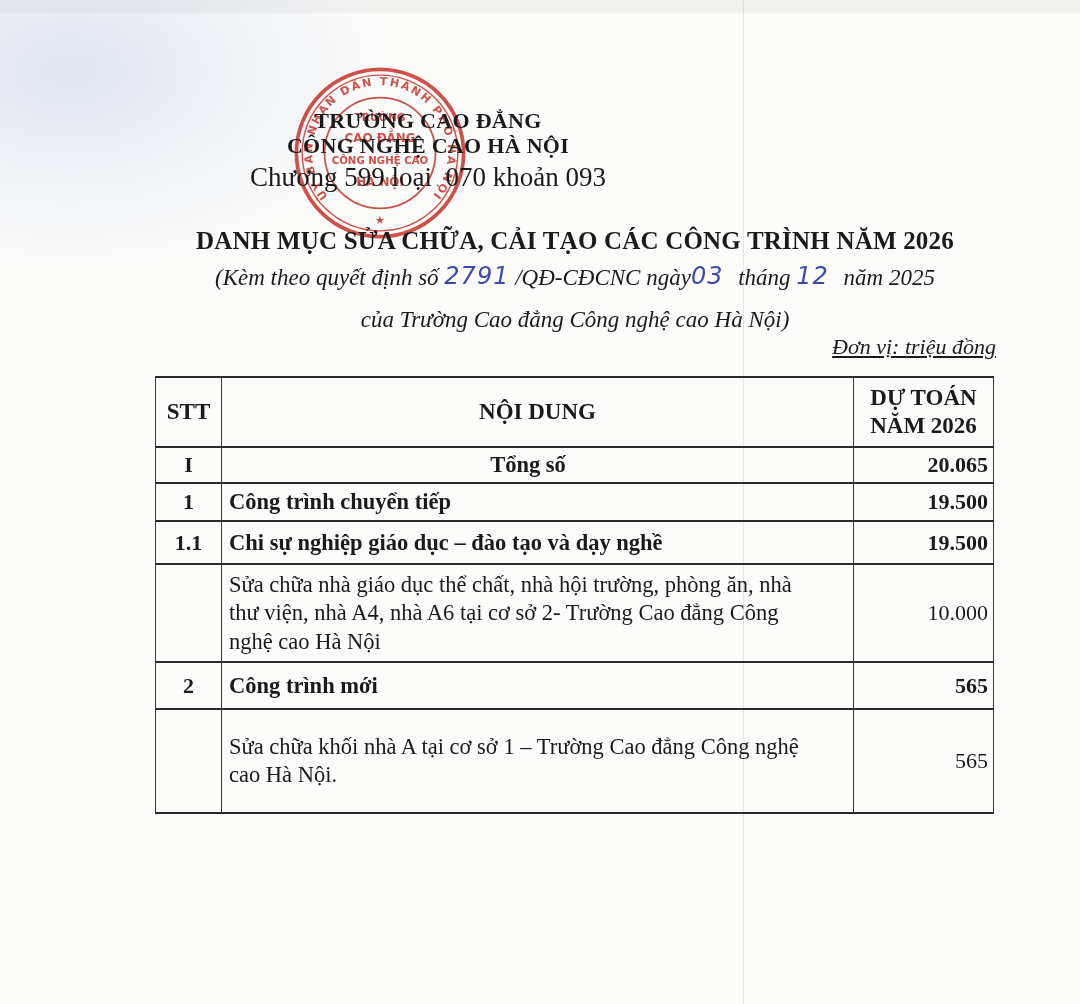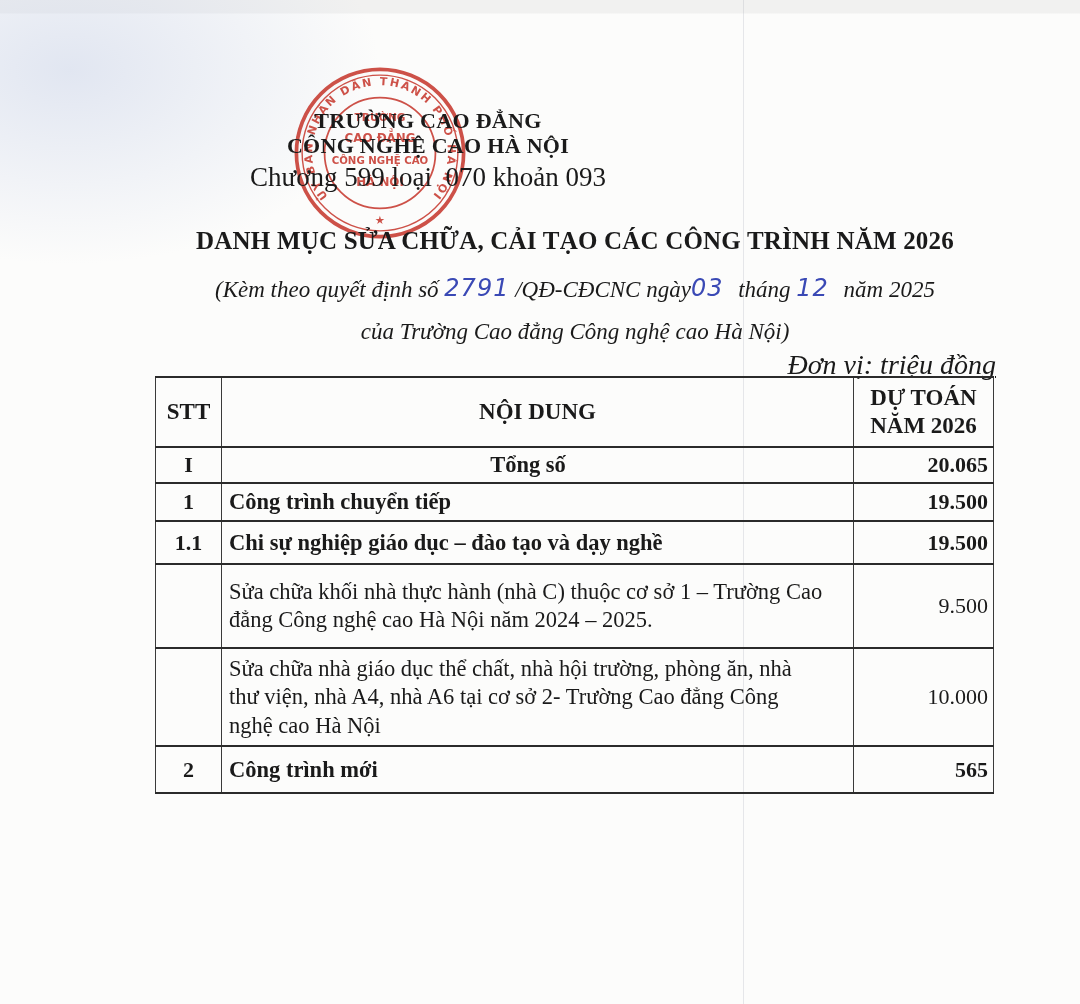--- a/index.html
+++ b/index.html
@@ -17,26 +17,26 @@
   }
   
   .stamp { position:absolute; left:292px; top:65px; opacity:0.88; }
   
   .org-block { position:absolute; left:228px; top:108px; width:400px; text-align:center; }
   .org-line { font-size:22px; font-weight:bold; line-height:25px; letter-spacing:0.3px; }
   .budget-line { font-size:27px; line-height:30px; margin-top:4px; }
   
   .title-block { position:absolute; left:70px; top:227px; width:1010px; text-align:center; }
   .doc-title { font-size:25px; font-weight:bold; letter-spacing:0.2px; }
-  .doc-sub { font-size:23px; font-style:italic; margin-top:19px; line-height:30px; }
+  .doc-sub { font-size:23px; font-style:italic; margin-top:7px; line-height:30px; }
   .hand { font-family:"DejaVu Sans", sans-serif; font-style:italic; font-size:24px;
           letter-spacing:1px; position:relative; top:-1px; }
   .hand-pad { margin-right:9px; }
   
-  .unit-note { position:absolute; right:84px; top:349px; font-size:28px; font-style:italic;text-decoration:underline; }
+  .unit-note { position:absolute; right:84px; top:334px; font-size:22px; font-style:italic;text-decoration:underline; }
   
   table.budget {
     position:absolute; left:155px; top:376px; width:838px;
     border-collapse:collapse; table-layout:fixed;
   }
   table.budget td, table.budget th {
     border-left:1.4px solid #3a3a3a; border-right:1.4px solid #3a3a3a;
     border-top:2.1px solid #2b2b2b; border-bottom:2.1px solid #2b2b2b;
     vertical-align:middle; box-sizing:border-box; overflow:hidden;
   }
@@ -125,31 +125,31 @@
     <tr class="r1 bold-row">
       <td class="c-stt">1</td>
       <td class="c-content">Công trình chuyển tiếp</td>
       <td class="c-value">19.500</td>
     </tr>
     <tr class="r2 bold-row">
       <td class="c-stt">1.1</td>
       <td class="c-content">Chi sự nghiệp giáo dục – đào tạo và dạy nghề</td>
       <td class="c-value">19.500</td>
     </tr>
-    <tr class="r3">
-      <td class="c-stt"></td>
-      <td class="c-content">Sửa chữa khối nhà thực hành (nhà C) thuộc cơ sở 1 – Trường Cao đẳng Công nghệ cao Hà Nội năm 2024 – 2025.</td>
-      <td class="c-value">9.500</td>
-    </tr>
     <tr class="r4">
       <td class="c-stt"></td>
       <td class="c-content">Sửa chữa nhà giáo dục thể chất, nhà hội trường, phòng ăn, nhà thư viện, nhà A4, nhà A6 tại cơ sở 2- Trường Cao đẳng Công nghệ cao Hà Nội</td>
       <td class="c-value">10.000</td>
     </tr>
     <tr class="r5 bold-row">
       <td class="c-stt">2</td>
       <td class="c-content">Công trình mới</td>
       <td class="c-value">565</td>
     </tr>
+    <tr class="r7">
+      <td class="c-stt"></td>
+      <td class="c-content">Sửa chữa khối nhà A tại cơ sở 1 – Trường Cao đẳng Công nghệ cao Hà Nội.</td>
+      <td class="c-value">565</td>
+    </tr>
   </tbody>
     </table>
 
 </div>
 
 </body></html>

